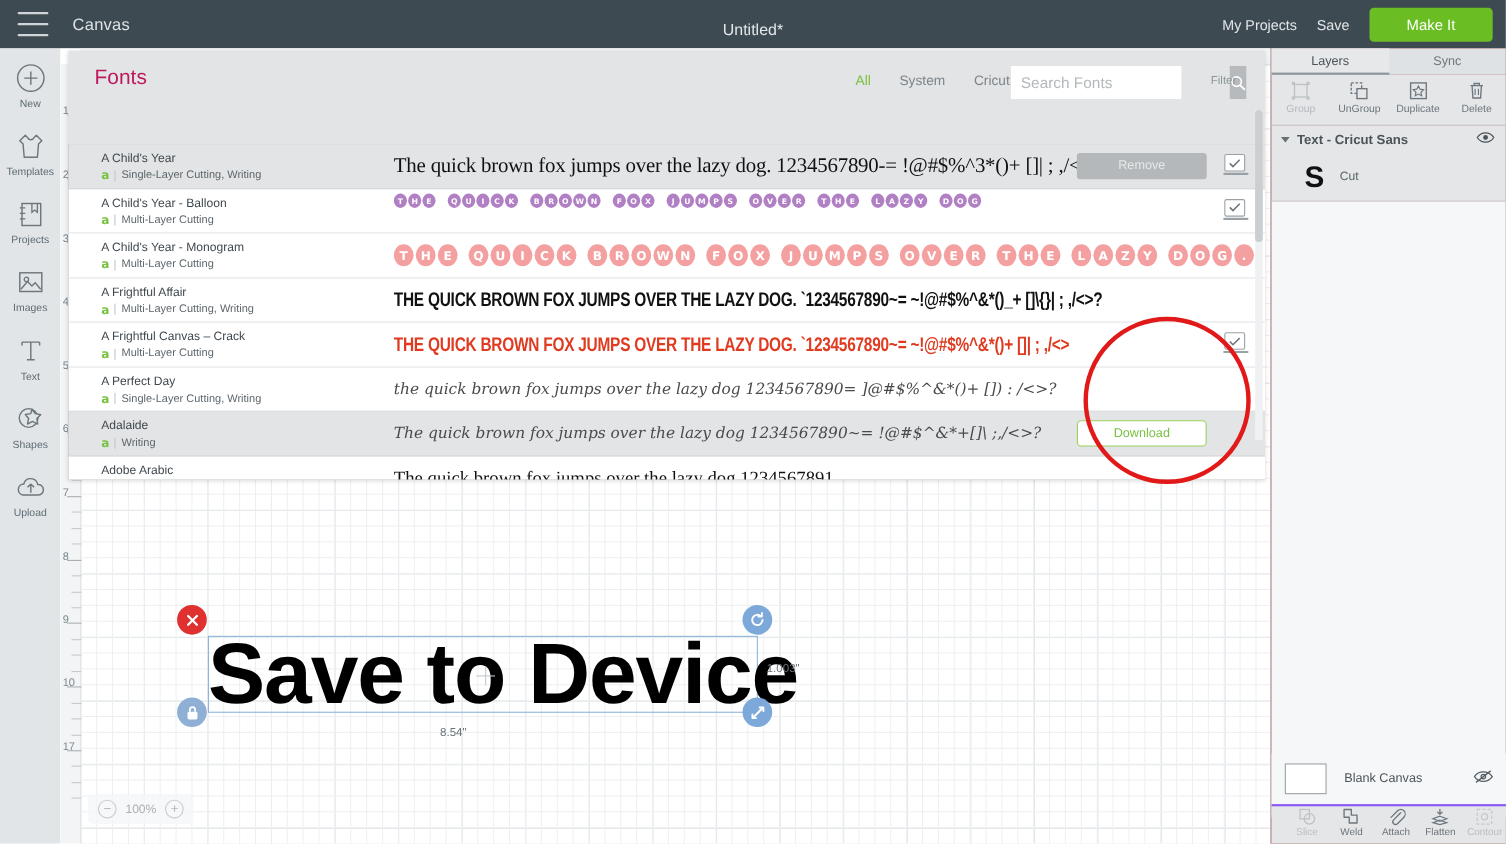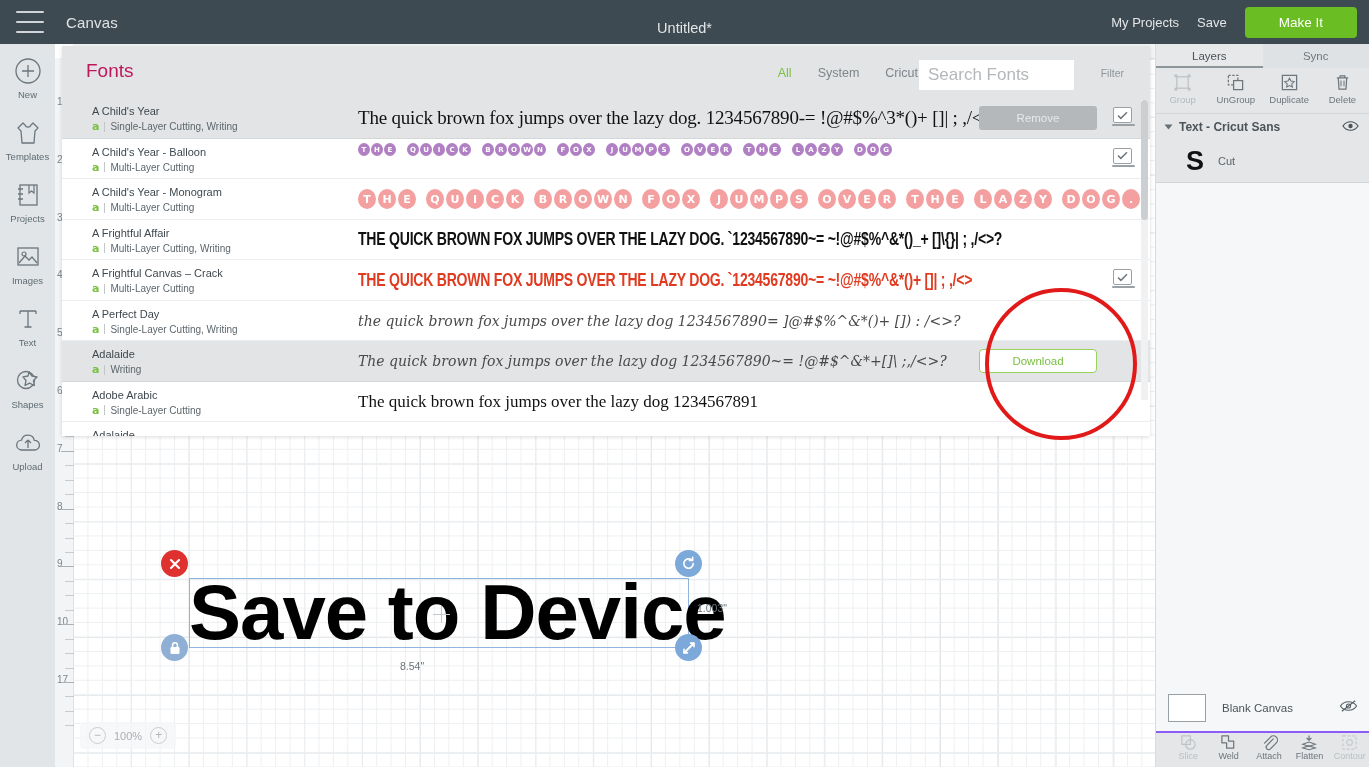--- a/index.html
+++ b/index.html
@@ -123,31 +123,31 @@
   .fp-title { position: absolute; left: 24px; top: 14px; font-size: 19px; color: #be185d; font-weight: 400; }
   .fp-tabs { position: absolute; right: 232px; top: 20px; display: flex; gap: 26px; font-size: 12.5px; }
   .fp-tab { color: #7d858b; cursor: pointer; }
   .fp-tab.active { color: #7ac143; }
   .fp-search {
     position: absolute; right: 76px; top: 14px; width: 155px; height: 30px;
     background: #ffffff; display: flex; align-items: center;
   }
   .fp-search input {
     border: none; outline: none; flex: 1; height: 30px; padding: 16px 9px;
-    font-size: 17px; color: #555; background: transparent;
+    font-size: 14px; color: #555; background: transparent;
     font-family: "Liberation Sans", sans-serif;
   }
   .fp-search input::placeholder { color: #b3b8bb; }
   .fp-searchbtn {
     width: 32px; height: 30px; background: #b6babd;
     display: flex; align-items: center; justify-content: center; cursor: pointer;
   }
   .fp-filter { position: absolute; right: 26px; top: 21px; font-size: 10.5px; color: #8e969b; cursor: pointer; }
 
-  .fp-list { position: relative; height: 338px; overflow: hidden; background: #a3a3a3; }
+  .fp-list { position: relative; height: 338px; overflow: hidden; background: #a3a3a3; margin-top: 33px; }
   .frow { position: relative; height: 40.5px; border-bottom: 1px solid #ebedee; background: #fff; }
   .frow.alt { background: #e2e4e5; border-bottom: 1px solid #d4d7d9; }
   .frow .meta { position: absolute; left: 30px; top: 6px; width: 230px; }
   .fname { font-size: 11px; color: #3f484e; line-height: 14px; }
   .fsub { display: flex; align-items: center; gap: 5px; margin-top: 2px; }
   .fsub .aglyph { font-size: 11px; color: #7ac143; font-weight: 700; font-family: "DejaVu Sans", sans-serif; }
   .fsub .bar { width: 1px; height: 10px; background: #c2c7ca; }
   .fsub .txt { font-size: 10px; color: #5c666c; }
   .fprev {
     position: absolute; left: 296px; top: 0; right: 0; height: 40.5px;

